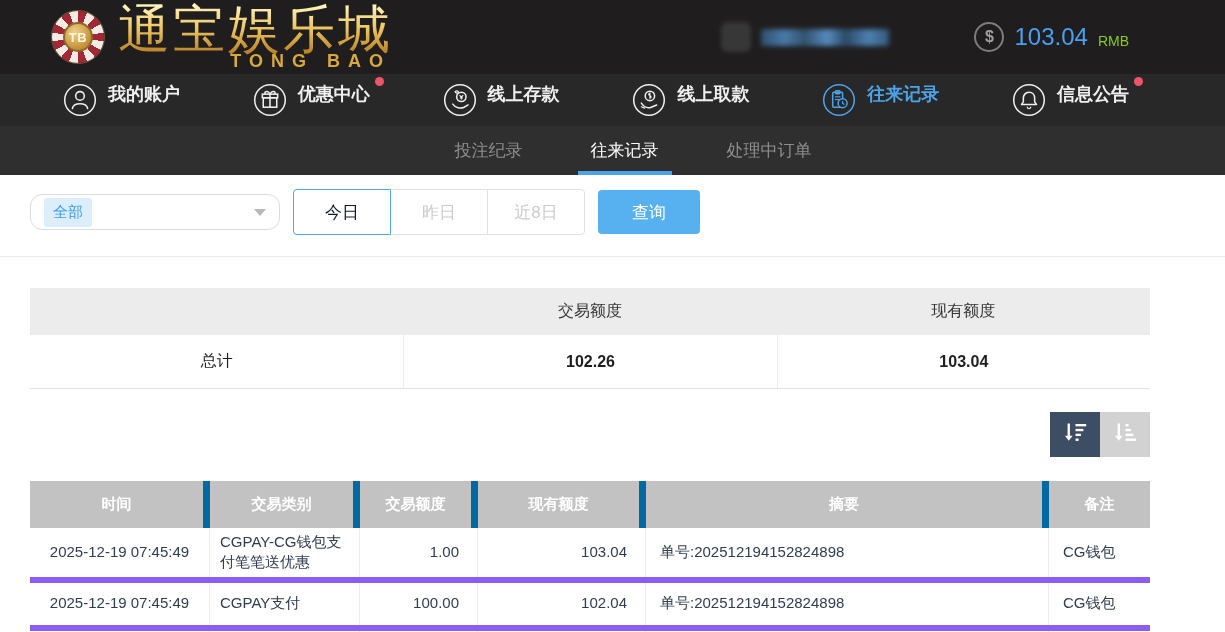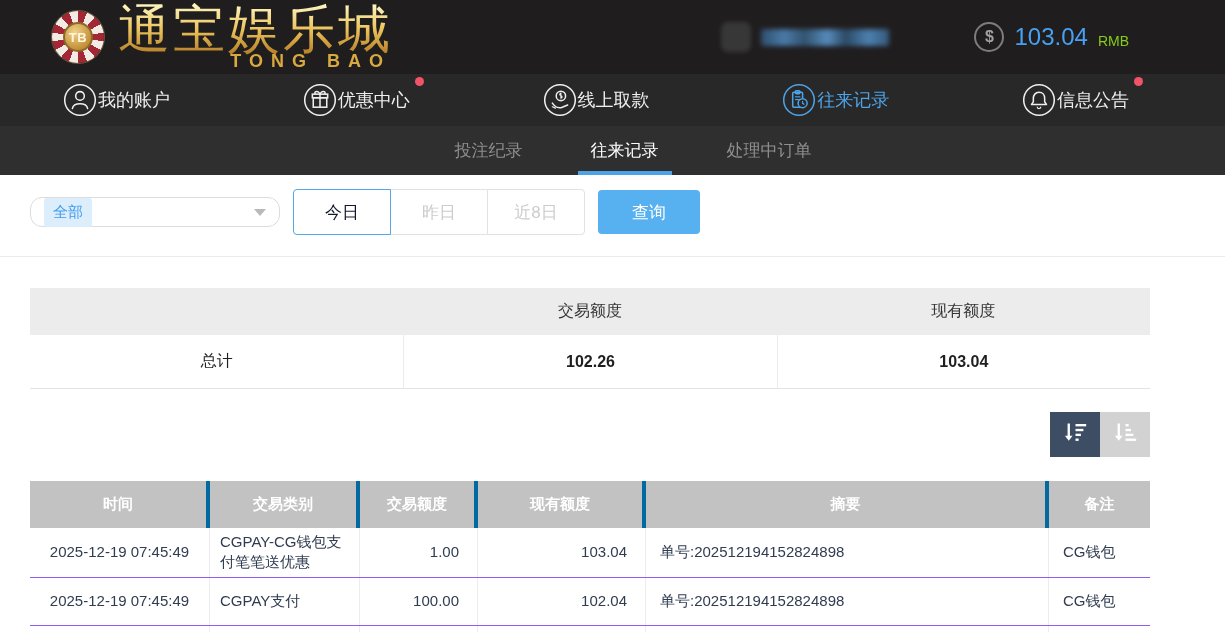--- a/index.html
+++ b/index.html
@@ -36,38 +36,38 @@
   .balance-area { display:flex; align-items:center; gap:10px; margin-right:96px; cursor:pointer; }
   .dollar-circle { width:30px; height:30px; border:2px solid #7d7d7d; border-radius:50%;
                    color:#a0a0a0; display:flex; align-items:center; justify-content:center;
                    font-size:16px; font-weight:bold; }
   .balance-num { color:#47a0f2; font-size:24px; }
   .balance-cur { color:#84cc16; font-size:14px; margin-top:7px; }
 
   
   .main-nav { height:52px; background:#282828; display:flex; align-items:center;
               justify-content:space-between; padding:0 96px 0 62px; }
-  .nav-item { display:flex; align-items:center; color:#efefef; font-size:18px;
-              position:relative; cursor:pointer; white-space:nowrap; }
+  .nav-item { display:flex; align-items:flex-start; gap:10px; color:#efefef; font-size:18px;
+              position:relative; cursor:pointer; white-space:nowrap;font-weight:bold; }
   .nav-item.active { color:#4da3e8; }
   .nav-item svg { display:block; }
   .badge-dot { position:absolute; top:-5px; right:-14px; width:9px; height:9px;
                border-radius:50%; background:#f05467; }
 
   
   .sub-nav { height:49px; background:#2f2f2f; display:flex; justify-content:center; gap:62px;padding-left:41px; }
   .tab { display:flex; align-items:center; color:#8f8f8f; font-size:17px; position:relative;
          padding:0 3px; cursor:pointer; }
   .tab.active { color:#ffffff; }
   .tab.active::after { content:""; position:absolute; left:-10px; right:-10px; bottom:0;
                        height:4px; background:#4da3e8; }
 
   
   .filter-row { margin:14px 0 0 30px; display:flex; align-items:center; }
-  .select-box { width:250px; height:30px; border:1px solid #dcdcdc; border-radius:12px;
+  .select-box { width:250px; height:36px; border:1px solid #dcdcdc; border-radius:12px;
                 display:flex; align-items:center; padding:0 13px; margin-right:13px;
                 background:#fff; cursor:pointer; }
   .select-tag { background:#dcedfb; color:#3f9ced; font-size:15px; padding:5px 9px; border-radius:3px; }
   .caret-down { margin-left:auto; width:0; height:0; border-left:6px solid transparent;
                 border-right:6px solid transparent; border-top:7px solid #b9b9b9; }
   .date-box { width:298px; height:46px; border:1px solid #dcdcdc; border-radius:4px;
               display:flex; align-items:center; gap:11px; padding:0 15px; margin-right:10px;
               color:#b5b5b5; font-size:17px; background:#fff; cursor:pointer; white-space:nowrap; }
   .btn-group { display:flex; margin-right:13px; }
   .qbtn { width:98px; height:46px; background:#fff; border:1px solid #e2e2e2; color:#ccc;
@@ -98,24 +98,24 @@
   .sort-btn { width:50px; height:45px; display:flex; align-items:center; justify-content:center;
               cursor:pointer; }
   .sort-btn.desc { background:#3d4d63; }
   .sort-btn.asc  { background:#d2d2d2; }
 
   
   .data-table { margin:24px 75px 0 30px; width:1120px; }
   .dt-head { display:grid; grid-template-columns:180px 150px 118px 168px 403px 101px;
              background:#c2c2c2; height:47px; }
   .dt-head .cell { display:flex; align-items:center; justify-content:center; color:#fff;
-                   font-weight:bold; font-size:15px; border-right:4px solid #0369a1; }
+                   font-weight:bold; font-size:15px; border-right:7px solid #0369a1; }
   .dt-head .cell:last-child { border-right:none; }
   .dt-row { display:grid; grid-template-columns:180px 150px 118px 168px 403px 101px;
-            min-height:48px; border-bottom:1px solid #8b5cf6; color:#303c50; font-size:15px; }
+            min-height:48px; border-bottom:6px solid #8b5cf6; color:#303c50; font-size:15px; }
   .dt-row .cell { display:flex; align-items:center; border-right:1px solid #ececec; line-height:1.35; }
   .dt-row .cell:last-child { border-right:none; }
   .c-time { justify-content:center; }
   .c-type { padding:4px 10px; }
   .c-amount, .c-balance { justify-content:flex-end; padding-right:18px; }
   .c-summary { padding-left:14px; }
   .c-note { padding-left:14px; }
   .dt-row.partial { min-height:20px; }
 </style>
 </head>
@@ -167,20 +167,32 @@
           <rect x="11.5" y="13.5" width="17" height="4"></rect>
           <line x1="20" y1="13.5" x2="20" y2="28"></line>
           <path d="M20 13.5 c-1.5 -4 -6.5 -4 -5.5 -0.5" stroke-linecap="round"></path>
           <path d="M20 13.5 c1.5 -4 6.5 -4 5.5 -0.5" stroke-linecap="round"></path>
         </svg>
       </span>
       <span>优惠中心</span>
       <span class="badge-dot"></span>
     </div>
 
+    <div class="nav-item">
+      <span>
+        <svg width="36" height="36" viewBox="0 0 40 40" fill="none" stroke="currentColor" stroke-width="1.7">
+          <circle cx="20" cy="20" r="17"></circle>
+          <circle cx="21.5" cy="16.5" r="5.2"></circle>
+          <path d="M19.5 14.5 l2 2.5 l2 -2.5 M21.5 17 v2.5 M19.8 17.8 h3.4" stroke-width="1.2"></path>
+          <path d="M14.5 10.5 c2.5 -1.5 4 0 4 1.5 c-2 0.8 -3.8 0 -4 -1.5 z" stroke-width="1.3"></path>
+          <path d="M12 24.5 c3 4.5 8.5 5.5 12.5 3.5 l4.5 -2.5" stroke-linecap="round"></path>
+        </svg>
+      </span>
+      <span>线上存款</span>
+    </div>
 
     <div class="nav-item">
       <span>
         <svg width="36" height="36" viewBox="0 0 40 40" fill="none" stroke="currentColor" stroke-width="1.7">
           <circle cx="20" cy="20" r="17"></circle>
           <circle cx="21" cy="15.5" r="5.2"></circle>
           <path d="M21 12.5 c-1.8 0 -1.8 2.2 0 2.6 c1.8 0.4 1.8 2.6 0 2.6 m0 -6 v6.8" stroke-width="1.2"></path>
           <path d="M11.5 23.5 c2.5 4 7 6 11 4.5 l6 -2.5" stroke-linecap="round"></path>
           <path d="M11.5 27.5 l3.5 1.5" stroke-linecap="round" stroke-width="1.3"></path>
         </svg>

